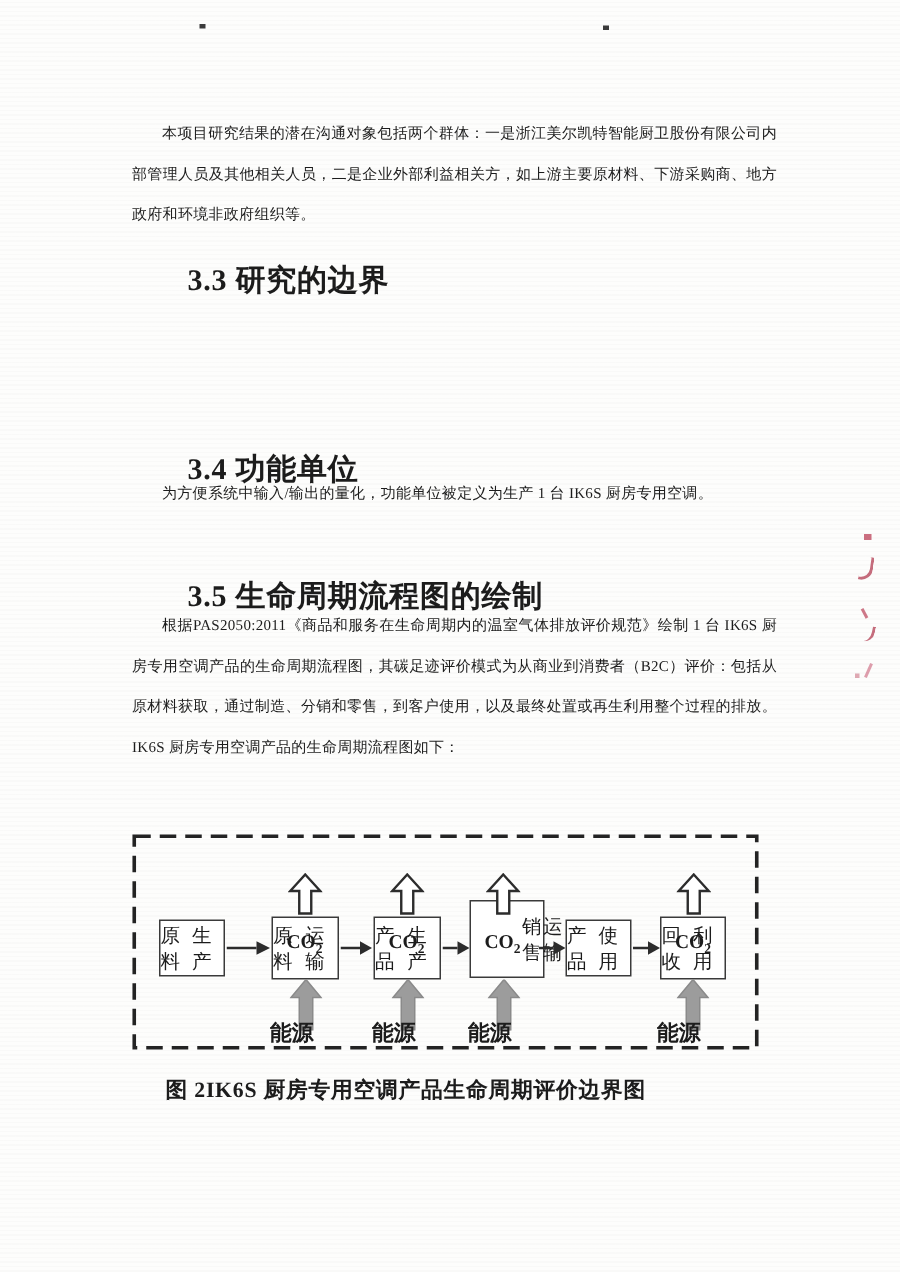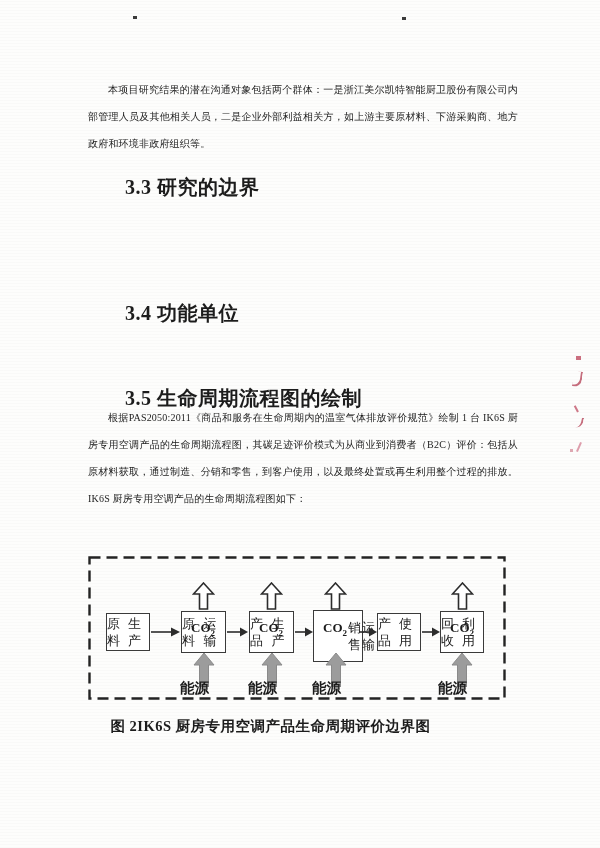--- a/index.html
+++ b/index.html
@@ -71,20 +71,21 @@
 </head>
 <body>
 
 <div class="page">
 
   <p class="tblock indent" style="top:66px;">本项目研究结果的潜在沟通对象包括两个群体：一是浙江美尔凯特智能厨卫股份有限公司内部管理人员及其他相关人员，二是企业外部利益相关方，如上游主要原材料、下游采购商、地方政府和环境非政府组织等。</p>
 
   <h3 class="heading" style="top:155px;">3.3 研究的边界</h3>
 
   <h3 class="heading" style="top:281px;">3.4 功能单位</h3>
+  <p class="tblock indent" style="top:306px;">为方便系统中输入/输出的量化，功能单位被定义为生产 1 台 IK6S 厨房专用空调。</p>
 
   <h3 class="heading" style="top:366px;">3.5 生命周期流程图的绘制</h3>
   <p class="tblock indent" style="top:394px;">根据PAS2050:2011《商品和服务在生命周期内的温室气体排放评价规范》绘制 1 台 IK6S 厨房专用空调产品的生命周期流程图，其碳足迹评价模式为从商业到消费者（B2C）评价：包括从原材料获取，通过制造、分销和零售，到客户使用，以及最终处置或再生利用整个过程的排放。IK6S 厨房专用空调产品的生命周期流程图如下：</p>
 
   <div class="flowchart">
 
     <svg class="fc-border" width="418" height="144">
       <rect x="1.5" y="1.5" width="415" height="141" fill="none" stroke="#232323" stroke-width="2.4" stroke-dasharray="11 6"></rect>
     </svg>
 
@@ -93,21 +94,21 @@
       <span>生 产</span>
     </div>
     <div class="fc-box" style="left:93px;top:55px;width:45px;height:42px;">
       <span>原 料</span>
       <span>运 输</span>
     </div>
     <div class="fc-box" style="left:161px;top:55px;width:45px;height:42px;">
       <span>产 品</span>
       <span>生 产</span>
     </div>
-    <div class="fc-box" style="left:225px;top:54px;width:45px;height:52px;padding-left:48px;">
+    <div class="fc-box" style="left:225px;top:44px;width:45px;height:52px;padding-left:48px;">
       <span>销 售</span>
       <span>运 输</span>
     </div>
     <div class="fc-box" style="left:289px;top:57px;width:44px;height:38px;">
       <span>产 品</span>
       <span>使 用</span>
     </div>
     <div class="fc-box" style="left:352px;top:55px;width:44px;height:42px;">
       <span>回 收</span>
       <span>利 用</span>

